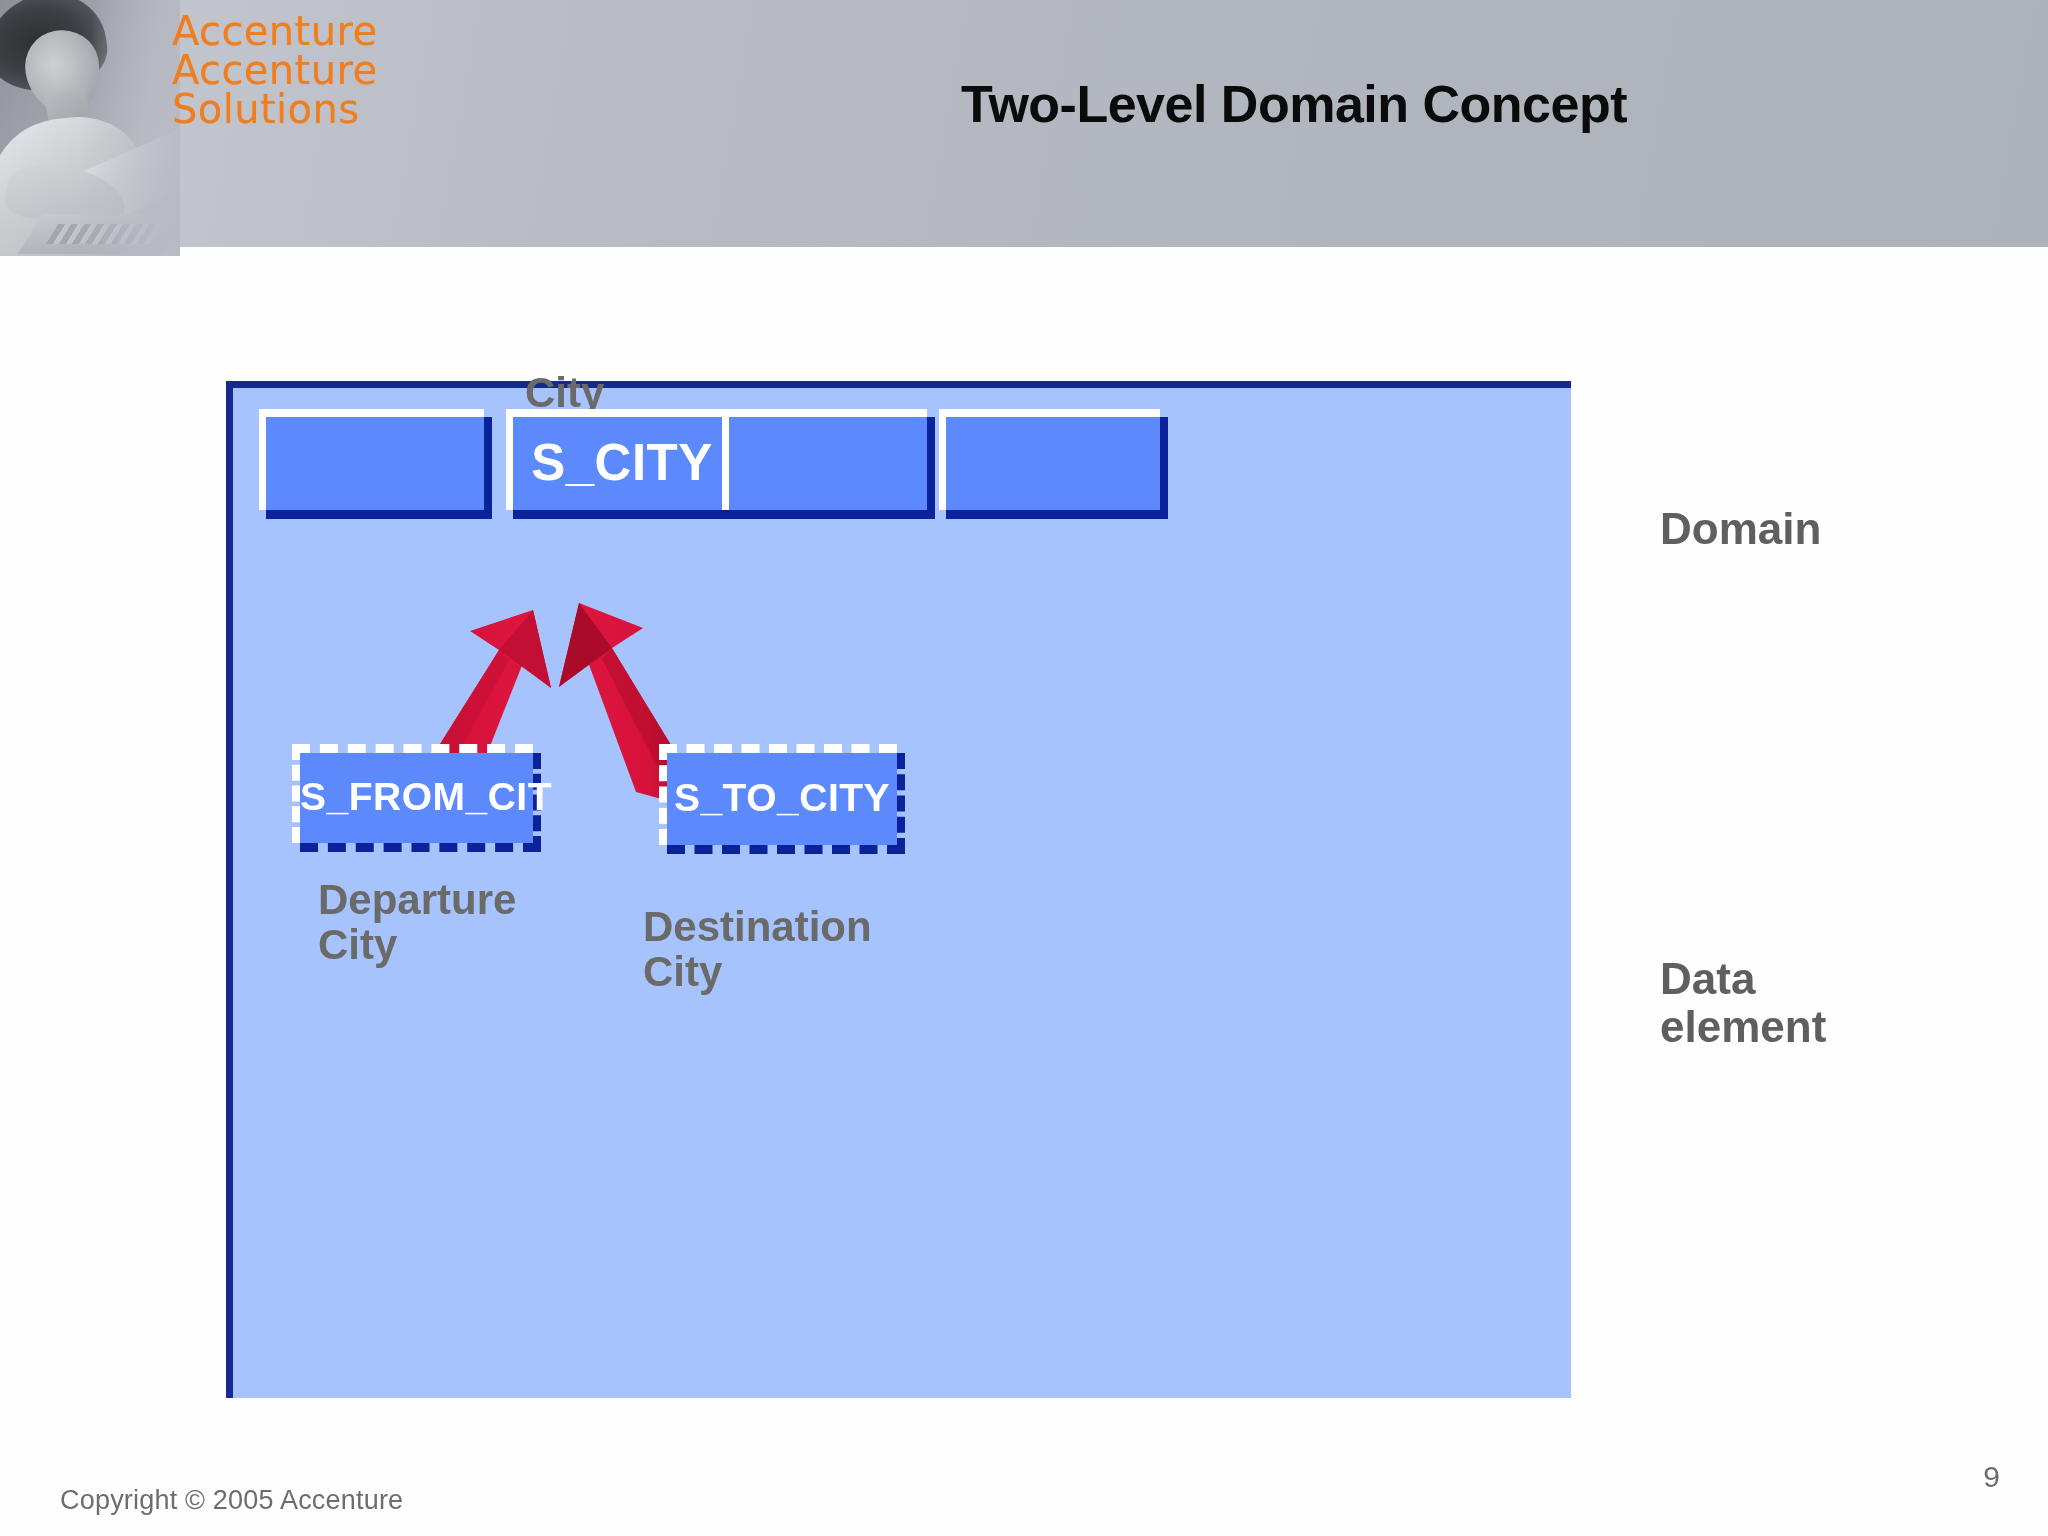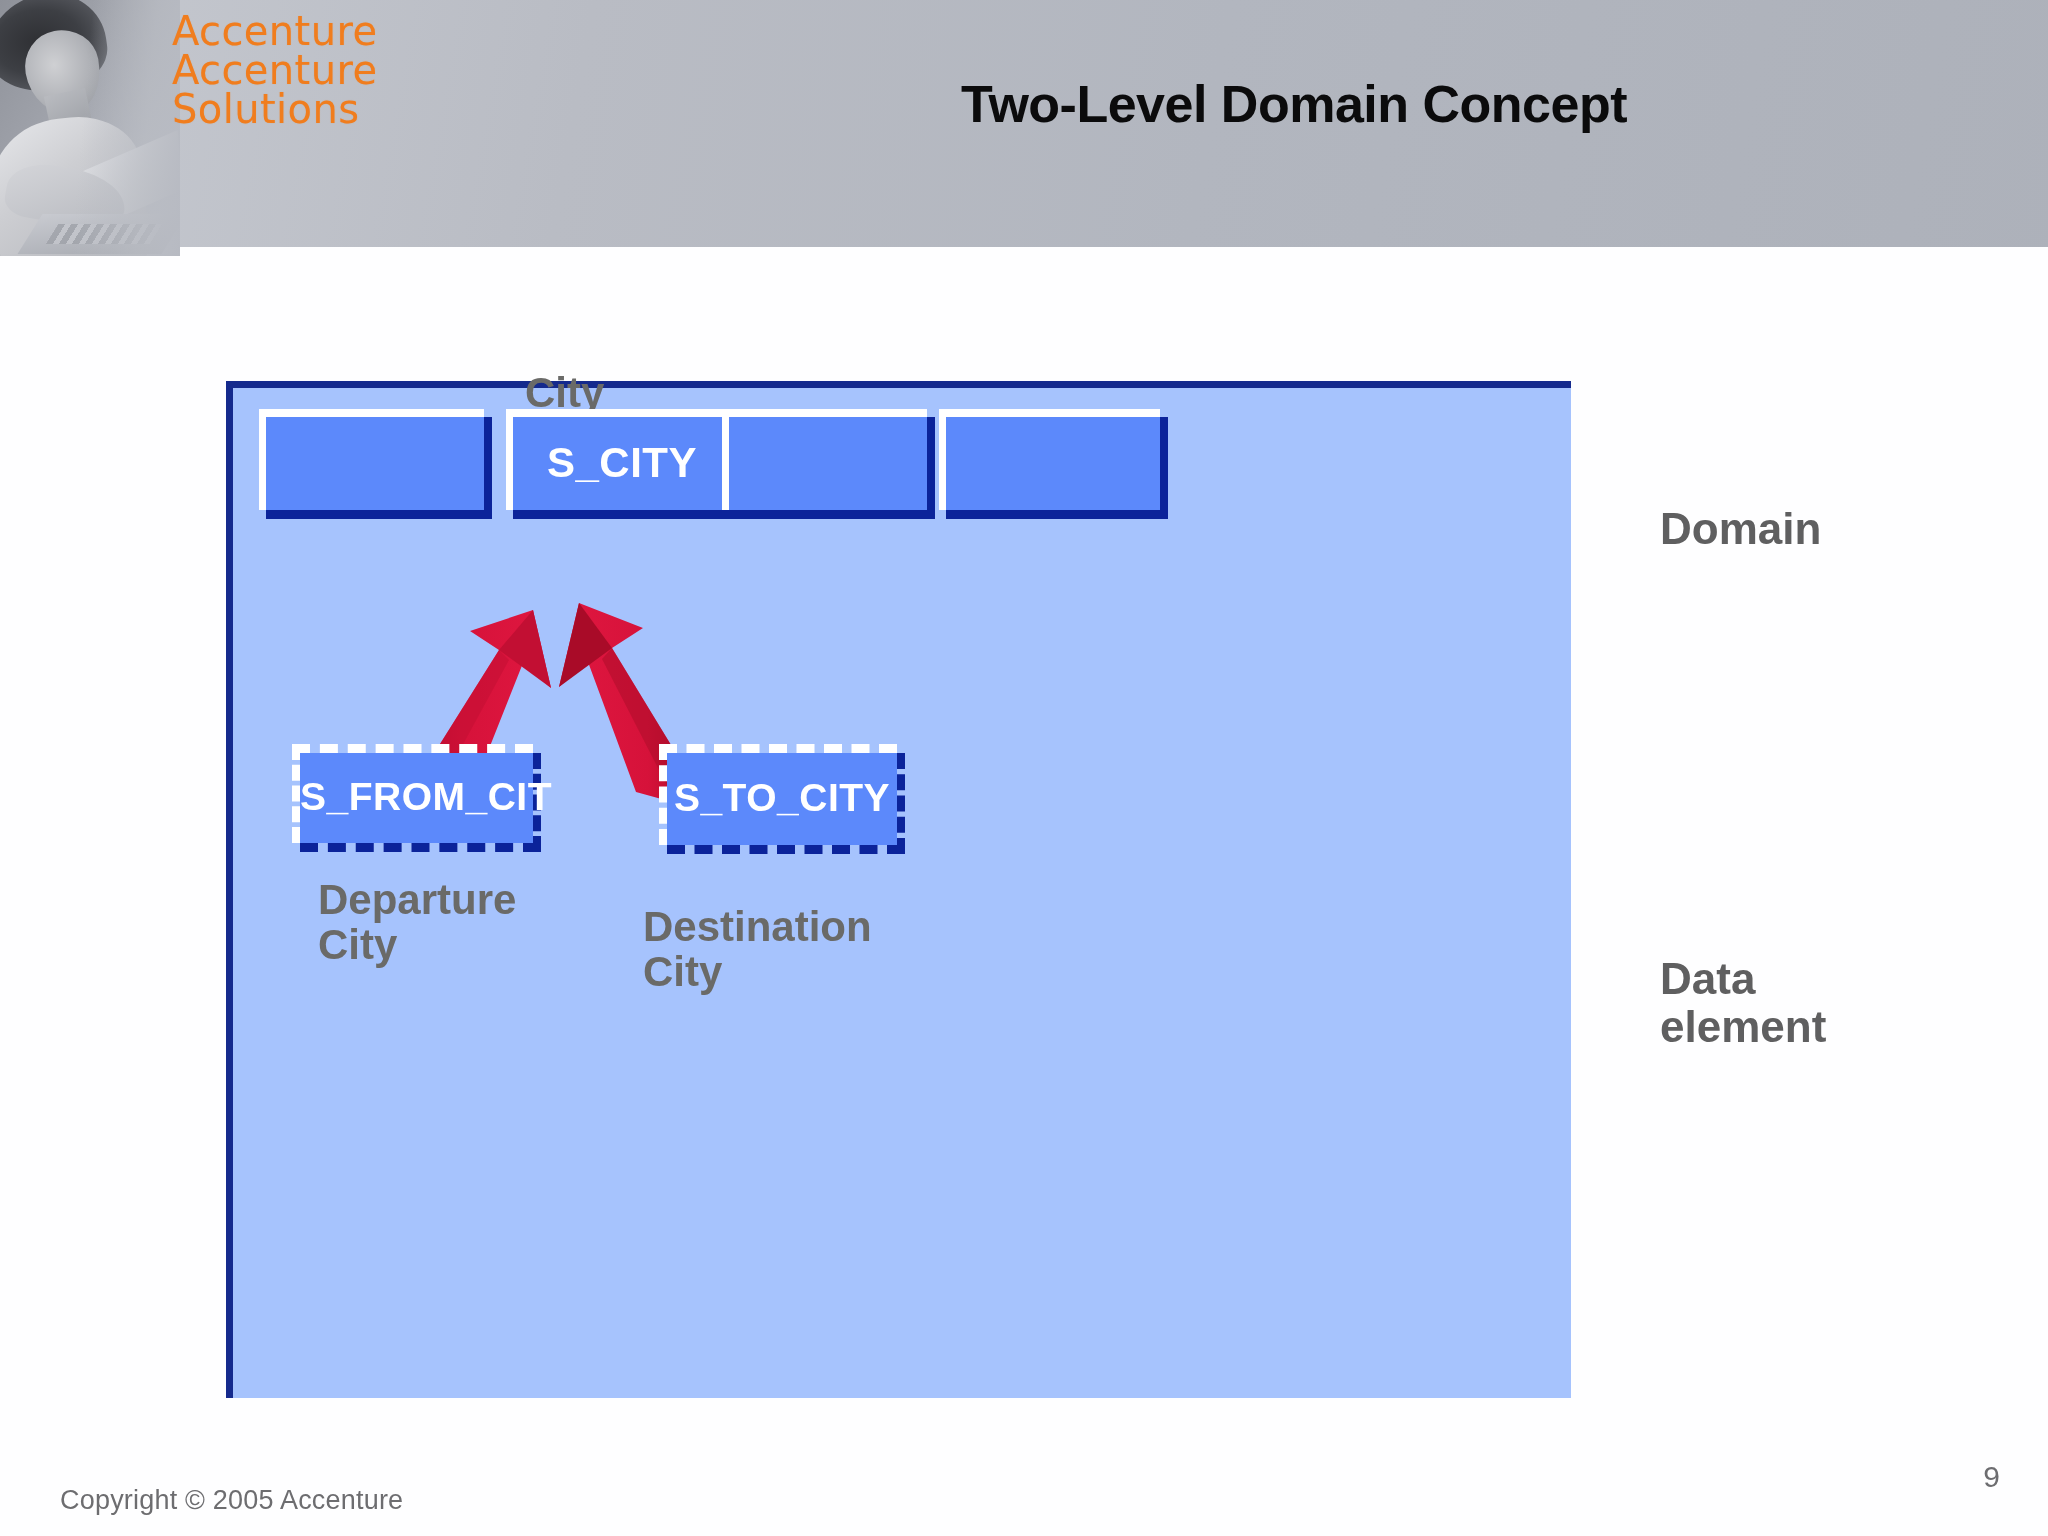--- a/index.html
+++ b/index.html
@@ -174,21 +174,21 @@
   }
   .box-label {
     position: absolute;
     left: 0; right: 0;
     top: 50%;
     transform: translateY(-52%);
     text-align: center;
     color: #ffffff;
     font-family: "Liberation Sans", sans-serif;
     font-weight: bold;
-    font-size: 42px;
+    font-size: 51px;
     letter-spacing: 0.5px;
     z-index: 3;
   }
 
   
   .data-box {
     position: absolute;
     background: #5c89fb;
     box-sizing: border-box;
   }

